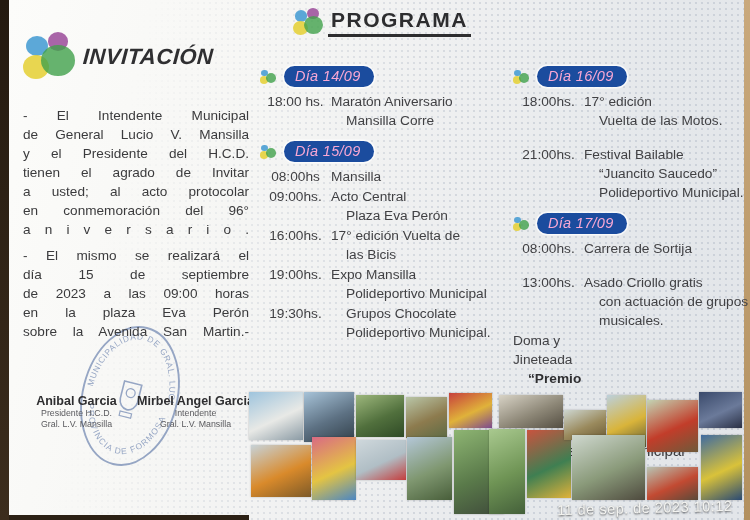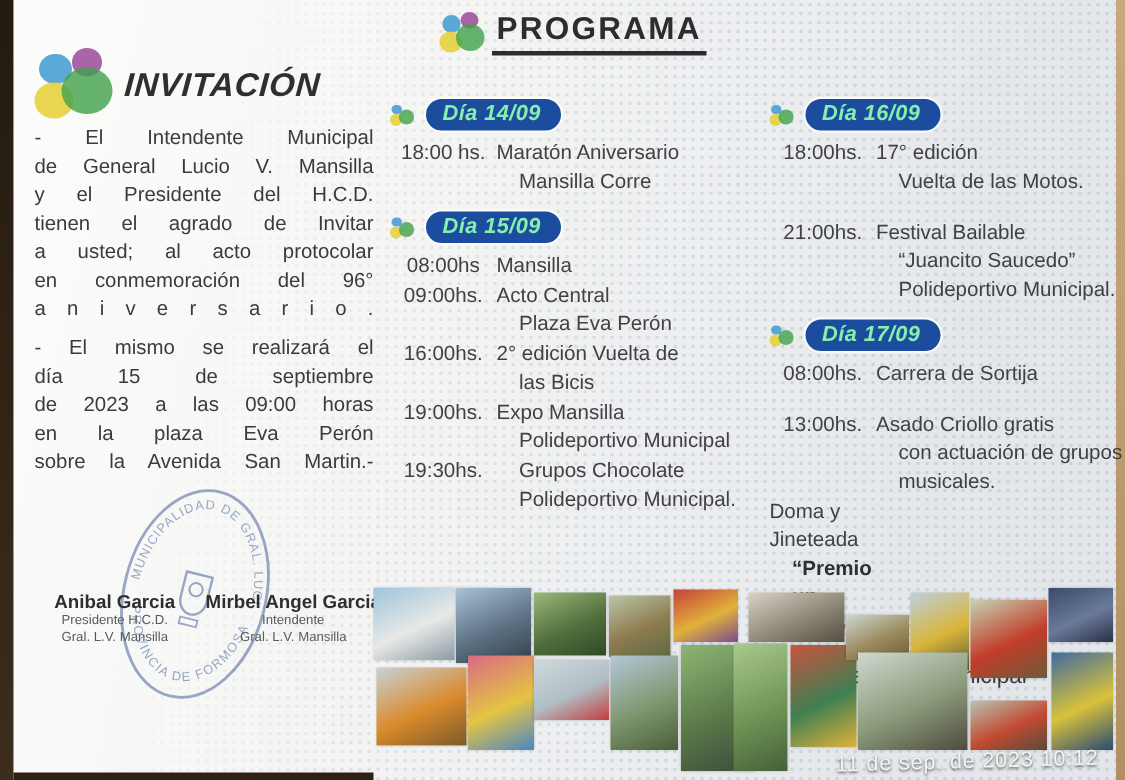--- a/index.html
+++ b/index.html
@@ -38,21 +38,21 @@
   .logo-md{width:31px;height:29px;}
   .logo-sm{width:17px;height:16px;}
 
   
   .invite-col{position:absolute;left:14px;top:0;width:226px;height:100%;z-index:3;}
   .invite-header{display:flex;align-items:center;gap:6px;margin-top:32px;}
   .invite-title{
     font-size:22px;font-weight:bold;font-style:italic;color:#2f2f31;
     letter-spacing:.5px;transform:skewX(-4deg);
   }
-  .invite-text{color:#3b3b3d;font-size:13.6px;line-height:19px;}
+  .invite-text{margin-top:24px;color:#3b3b3d;font-size:13.6px;line-height:19px;}
   .invite-text .ln{text-align:justify;text-align-last:justify;}
   .invite-text2{margin-top:7px;}
 
   .signatures{position:absolute;left:-6px;top:394px;width:238px;display:flex;z-index:4;}
   .sig{width:50%;text-align:center;}
   .sig-name{font-size:12.5px;font-weight:bold;color:#2e2e30;}
   .sig-role,.sig-org{font-size:8.8px;color:#5a5a5e;line-height:11px;}
 
   .stamp{position:absolute;left:62px;top:322px;width:118px;height:148px;
     opacity:.8;transform:rotate(14deg);z-index:2;}
@@ -62,21 +62,21 @@
   .program-title{
     font-size:21px;font-weight:bold;color:#2d2d2f;letter-spacing:1.5px;
     border-bottom:3px solid #2d2d2f;padding:0 3px 2px 3px;
   }
   .day-col{position:absolute;top:66px;z-index:3;}
   #day-col-1{left:251px;width:248px;}
   #day-col-2{left:504px;width:243px;}
   .day-block{margin-bottom:11px;}
   .day-header{display:flex;align-items:center;gap:7px;margin-bottom:5px;}
   .day-badge{
-    background:var(--badge-blue);color:#86efac;font-weight:bold;font-style:italic;
+    background:var(--badge-blue);color:#f9a8d4;font-weight:normal;font-style:italic;
     font-size:14.5px;padding:2px 13px 3px 11px;border-radius:13px;letter-spacing:.3px;
     box-shadow:0 0 0 1.5px rgba(255,255,255,.75);
   }
   .event-row{display:grid;grid-template-columns:71px 1fr;
     font-size:13.7px;color:#414144;line-height:19px;margin-bottom:1px;}
   .event-row.gap{margin-top:15px;}
   .event-time{white-space:nowrap;text-align:center;}
   .event-lines .cont{padding-left:15px;}
   .event-lines .emph{font-weight:bold;color:#2f2f31;}
 
@@ -208,21 +208,21 @@
           <div class="event-row">
             <span class="event-time">09:00hs.</span>
             <div class="event-lines">
               <div class="first">Acto Central</div>
               <div class="cont">Plaza Eva Perón</div>
             </div>
           </div>
           <div class="event-row">
             <span class="event-time">16:00hs.</span>
             <div class="event-lines">
-              <div class="first">2° edición Vuelta de</div>
+              <div class="first">17° edición Vuelta de</div>
               <div class="cont">las Bicis</div>
             </div>
           </div>
           <div class="event-row">
             <span class="event-time">19:00hs.</span>
             <div class="event-lines">
               <div class="first">Expo Mansilla</div>
               <div class="cont">Polideportivo Municipal</div>
             </div>
           </div>

